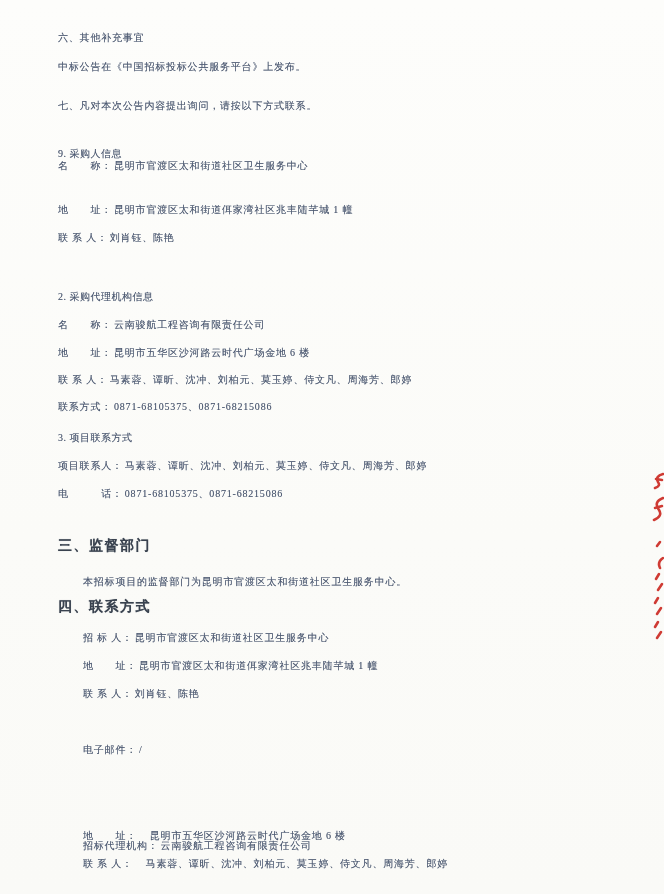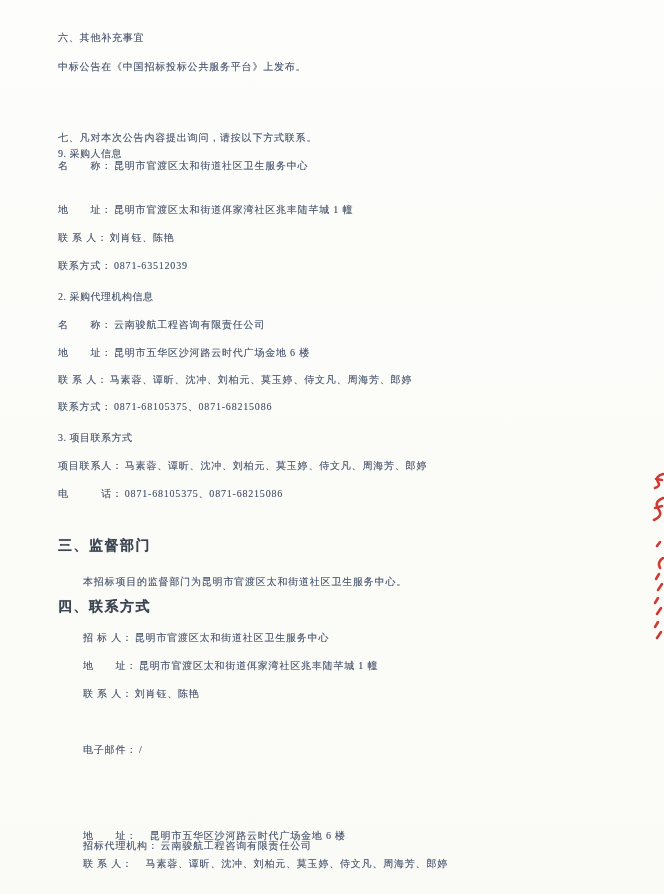--- a/index.html
+++ b/index.html
@@ -30,27 +30,26 @@
   }
 </style>
 </head>
 <body>
 
 <div class="page">
 
   <div class="line" style="top:28px">六、其他补充事宜</div>
   <div class="line" style="top:57px">中标公告在《中国招标投标公共服务平台》上发布。</div>
 
-  <div class="line" style="top:128px">七、凡对本次公告内容提出询问，请按以下方式联系。</div>
+  <div class="line" style="top:96px">七、凡对本次公告内容提出询问，请按以下方式联系。</div>
 
   <div class="line sub-title" style="top:144px">9. 采购人信息</div>
   <div class="line" style="top:156px"><span class="lbl">名　　称：</span><span class="val">昆明市官渡区太和街道社区卫生服务中心</span></div>
   <div class="line" style="top:200px"><span class="lbl">地　　址：</span><span class="val">昆明市官渡区太和街道佴家湾社区兆丰陆芊城 1 幢</span></div>
   <div class="line" style="top:228px"><span class="lbl">联 系 人：</span><span class="val">刘肖钰、陈艳</span></div>
-  <div class="line" style="top:256px"><span class="lbl">联系方式：</span><span class="val">0871-63512039</span></div>
 
   <div class="line sub-title" style="top:287px">2. 采购代理机构信息</div>
   <div class="line" style="top:315px"><span class="lbl">名　　称：</span><span class="val">云南骏航工程咨询有限责任公司</span></div>
   <div class="line" style="top:343px"><span class="lbl">地　　址：</span><span class="val">昆明市五华区沙河路云时代广场金地 6 楼</span></div>
   <div class="line" style="top:370px"><span class="lbl">联 系 人：</span><span class="val">马素蓉、谭昕、沈冲、刘柏元、莫玉婷、侍文凡、周海芳、郎婷</span></div>
   <div class="line" style="top:397px"><span class="lbl">联系方式：</span><span class="val">0871-68105375、0871-68215086</span></div>
 
   <div class="line sub-title" style="top:428px">3. 项目联系方式</div>
   <div class="line" style="top:456px"><span class="lbl">项目联系人：</span><span class="val">马素蓉、谭昕、沈冲、刘柏元、莫玉婷、侍文凡、周海芳、郎婷</span></div>
   <div class="line" style="top:484px"><span class="lbl">电　　　话：</span><span class="val">0871-68105375、0871-68215086</span></div>

